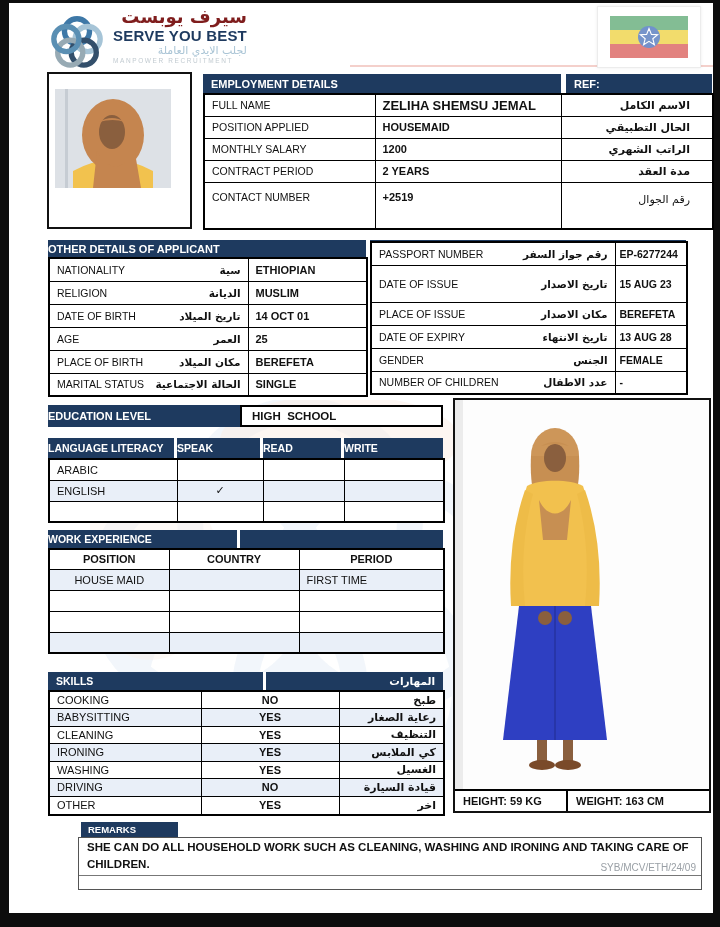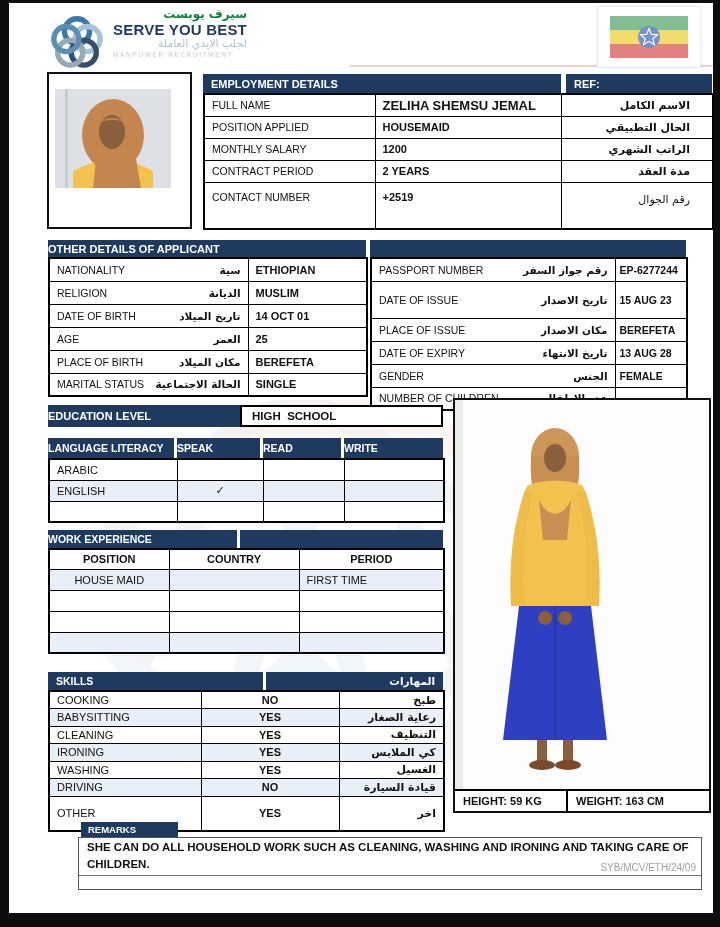--- a/index.html
+++ b/index.html
@@ -54,21 +54,21 @@
     <svg width="58" height="58" viewBox="0 0 60 60" style="margin-top:4px;">
       <g fill="none" stroke-width="5.5" opacity=".92">
         <circle cx="30" cy="20" r="13" stroke="#2e6da0"></circle>
         <circle cx="41" cy="28" r="13" stroke="#9fc0d4"></circle>
         <circle cx="37" cy="42" r="13" stroke="#22415f"></circle>
         <circle cx="23" cy="42" r="13" stroke="#8fa3ae"></circle>
         <circle cx="19" cy="28" r="13" stroke="#4d86ad"></circle>
       </g>
     </svg>
     <div style="margin-left:7px;line-height:1.05;">
-      <div class="ar" style="font-size:12px;color:#15803d;font-weight:bold;">سيرف يوبست</div>
+      <div class="ar" style="font-size:18px;color:#7f1d1d;font-weight:bold;">سيرف يوبست</div>
       <div class="b" style="font-size:15px;color:#1e3a5f;letter-spacing:.2px;margin-top:1px;">SERVE YOU BEST</div>
       <div class="ar" style="font-size:11px;color:#a9c4d5;margin-top:1px;">لجلب الايدي العاملة</div>
       <div style="font-size:6.5px;color:#c2cbd1;letter-spacing:1.6px;margin-top:2px;">MANPOWER RECRUITMENT</div>
     </div>
   </div>
 
   <div class="abs z1" style="left:597px;top:6px;width:102px;height:60px;background:#fff;border:1px solid #ececec;box-shadow:0 0 3px rgba(0,0,0,.08);">
     <svg class="abs" style="left:12px;top:9px;" width="78" height="42" viewBox="0 0 78 42">
       <rect width="78" height="14" y="0" fill="var(--flag-green)"></rect>
       <rect width="78" height="14" y="14" fill="var(--flag-yellow)"></rect>
@@ -195,21 +195,21 @@
                 <span class="en">MARITAL STATUS</span>
                 <span class="arr ar">الحالة الاجتماعية</span>
               </div>
             </td>
         <td style="font-weight:600;">SINGLE</td>
       </tr>
     </tbody>
       </table>
   </div>
 
-  <div class="abs z1" style="left:370px;top:257px;width:289px;">
+  <div class="abs z1" style="left:370px;top:241px;width:289px;">
     <table class="outer">
       <colgroup>
           <col style="width:244px">
           <col style="width:72px">
         </colgroup>
       <tbody>
           <tr style="height:23px;">
         <td>
               <div class="lblcell">
                 <span class="en">PASSPORT NUMBER</span>
@@ -398,21 +398,21 @@
       <tr style="height:17.5px;">
         <td>WASHING</td>
         <td class="ctr" style="font-weight:600;">YES</td>
         <td class="ar" style="text-align:right;font-weight:600;">الغسيل</td>
       </tr>
       <tr class="tint" style="height:17.5px;">
         <td>DRIVING</td>
         <td class="ctr" style="font-weight:600;">NO</td>
         <td class="ar" style="text-align:right;font-weight:600;">قيادة السيارة</td>
       </tr>
-      <tr style="height:35px;">
+      <tr style="height:19px;">
         <td>OTHER</td>
         <td class="ctr" style="font-weight:600;">YES</td>
         <td class="ar" style="text-align:right;font-weight:600;">اخر</td>
       </tr>
     </tbody>
       </table>
   </div>
 
   <div class="abs z1" style="left:453px;top:398px;width:258px;height:415px;border:2px solid #111;box-sizing:border-box;background:#fff;">
     <svg width="254" height="391" viewBox="0 0 254 391" style="position:absolute;left:0;top:0;">

